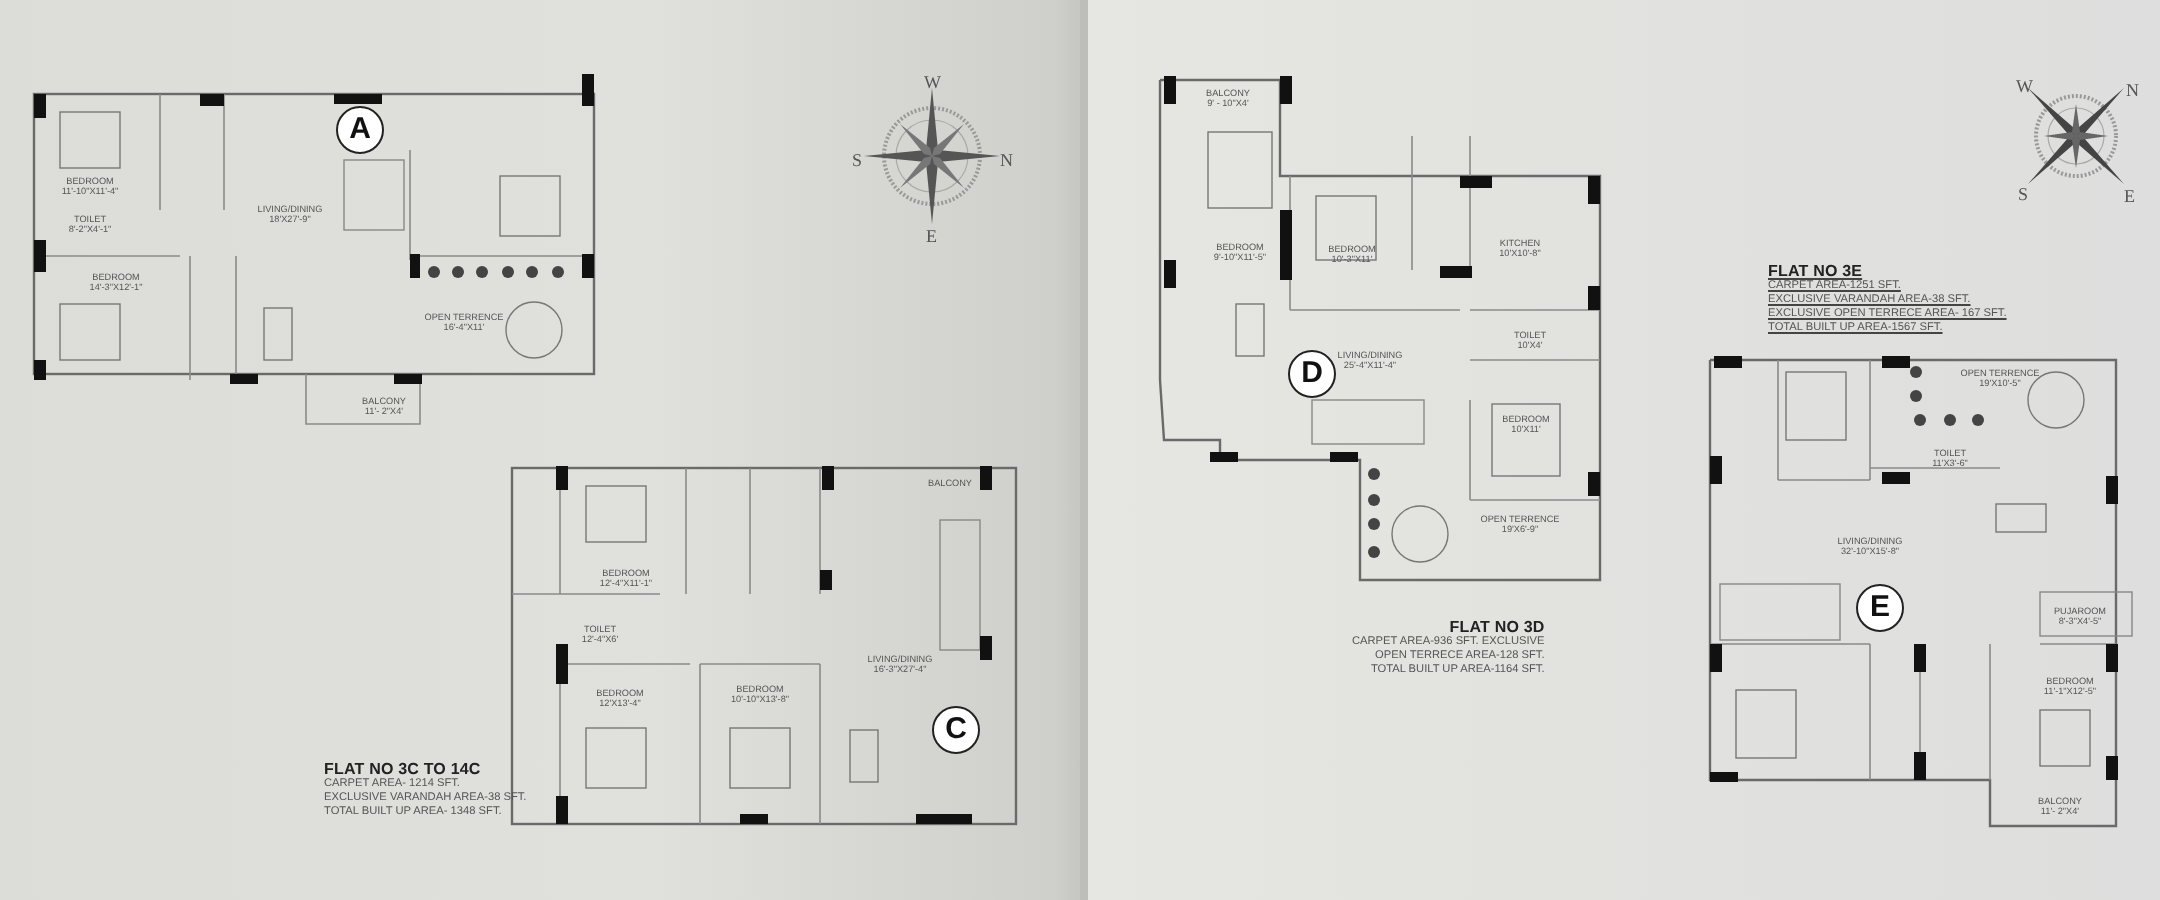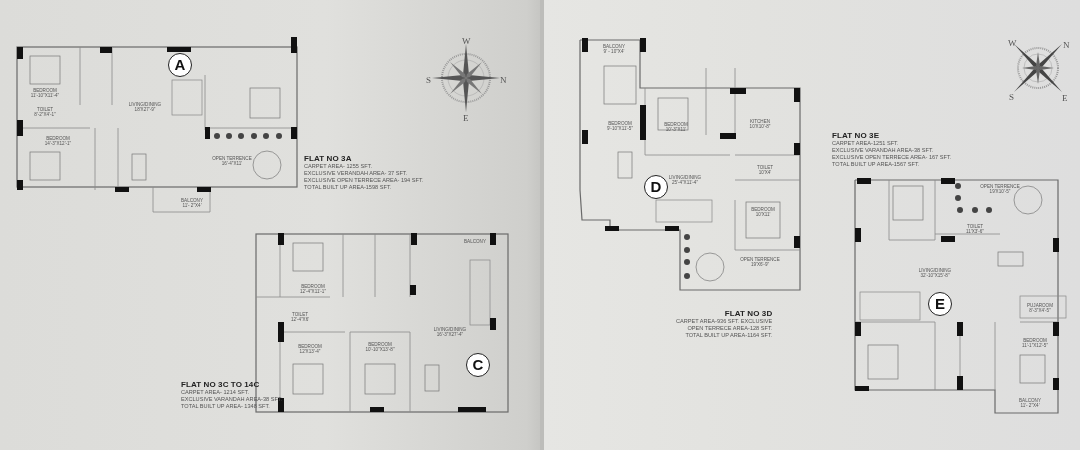--- a/index.html
+++ b/index.html
@@ -251,42 +251,35 @@
   <span class="cd" style="left:1008px;top:38px;">W</span>
   <span class="cd" style="left:1063px;top:40px;">N</span>
   <span class="cd" style="left:1009px;top:92px;">S</span>
   <span class="cd" style="left:1062px;top:93px;">E</span>
 
   <div class="badge" style="left:168px;top:53px;">A</div>
   <div class="badge" style="left:466px;top:353px;">C</div>
   <div class="badge" style="left:644px;top:175px;">D</div>
   <div class="badge" style="left:928px;top:292px;">E</div>
 
-  <div class="flat-info" style="left:304px;top:154px;">
-    <div class="flat-title">FLAT NO 3A</div>
-    <div class="flat-line">CARPET AREA- 1255 SFT.</div>
-    <div class="flat-line">EXCLUSIVE VERANDAH AREA- 37 SFT.</div>
-    <div class="flat-line">EXCLUSIVE OPEN TERRECE AREA- 194 SFT.</div>
-    <div class="flat-line">TOTAL BUILT UP AREA-1598 SFT.</div>
-  </div>
-
-  <div class="flat-info" style="left:181px;top:380px;">
+
+  <div class="flat-info" style="left:162px;top:380px;">
     <div class="flat-title">FLAT NO 3C TO 14C</div>
     <div class="flat-line">CARPET AREA- 1214 SFT.</div>
     <div class="flat-line">EXCLUSIVE VARANDAH AREA-38 SFT.</div>
     <div class="flat-line">TOTAL BUILT UP AREA- 1348 SFT.</div>
   </div>
 
   <div class="flat-info" style="left:676px;top:309px;text-align:right;">
     <div class="flat-title">FLAT NO 3D</div>
     <div class="flat-line">CARPET AREA-936 SFT. EXCLUSIVE</div>
     <div class="flat-line">OPEN TERRECE AREA-128 SFT.</div>
     <div class="flat-line">TOTAL BUILT UP AREA-1164 SFT.</div>
   </div>
 
-  <div class="flat-info" style="left:832px;top:131px;">
+  <div class="flat-info" style="left:884px;top:131px;text-decoration:underline;">
     <div class="flat-title">FLAT NO 3E</div>
     <div class="flat-line">CARPET AREA-1251 SFT.</div>
     <div class="flat-line">EXCLUSIVE VARANDAH AREA-38 SFT.</div>
     <div class="flat-line">EXCLUSIVE OPEN TERRECE AREA- 167 SFT.</div>
     <div class="flat-line">TOTAL BUILT UP AREA-1567 SFT.</div>
   </div>
 </div>
 
 </body></html>

